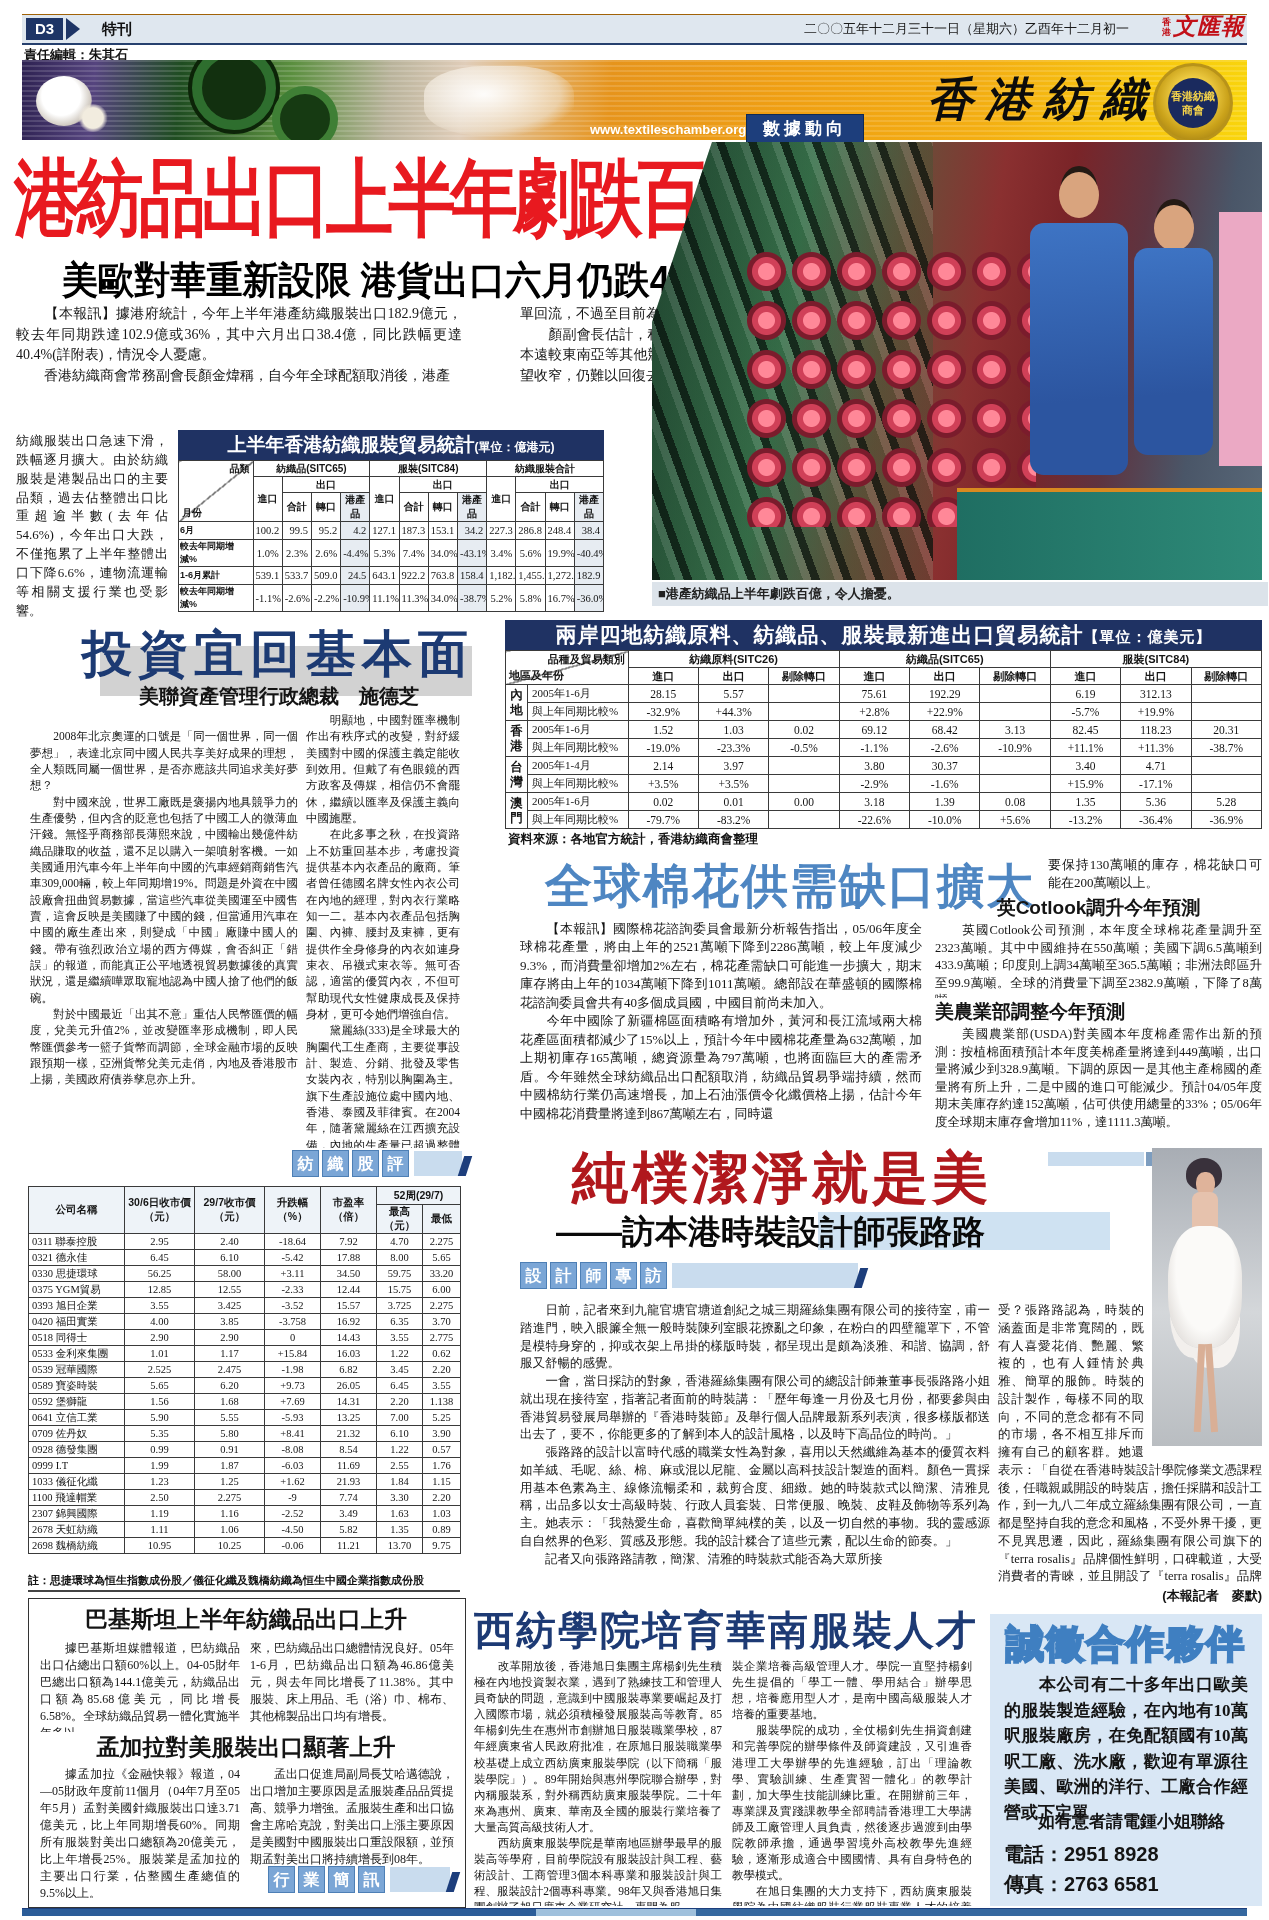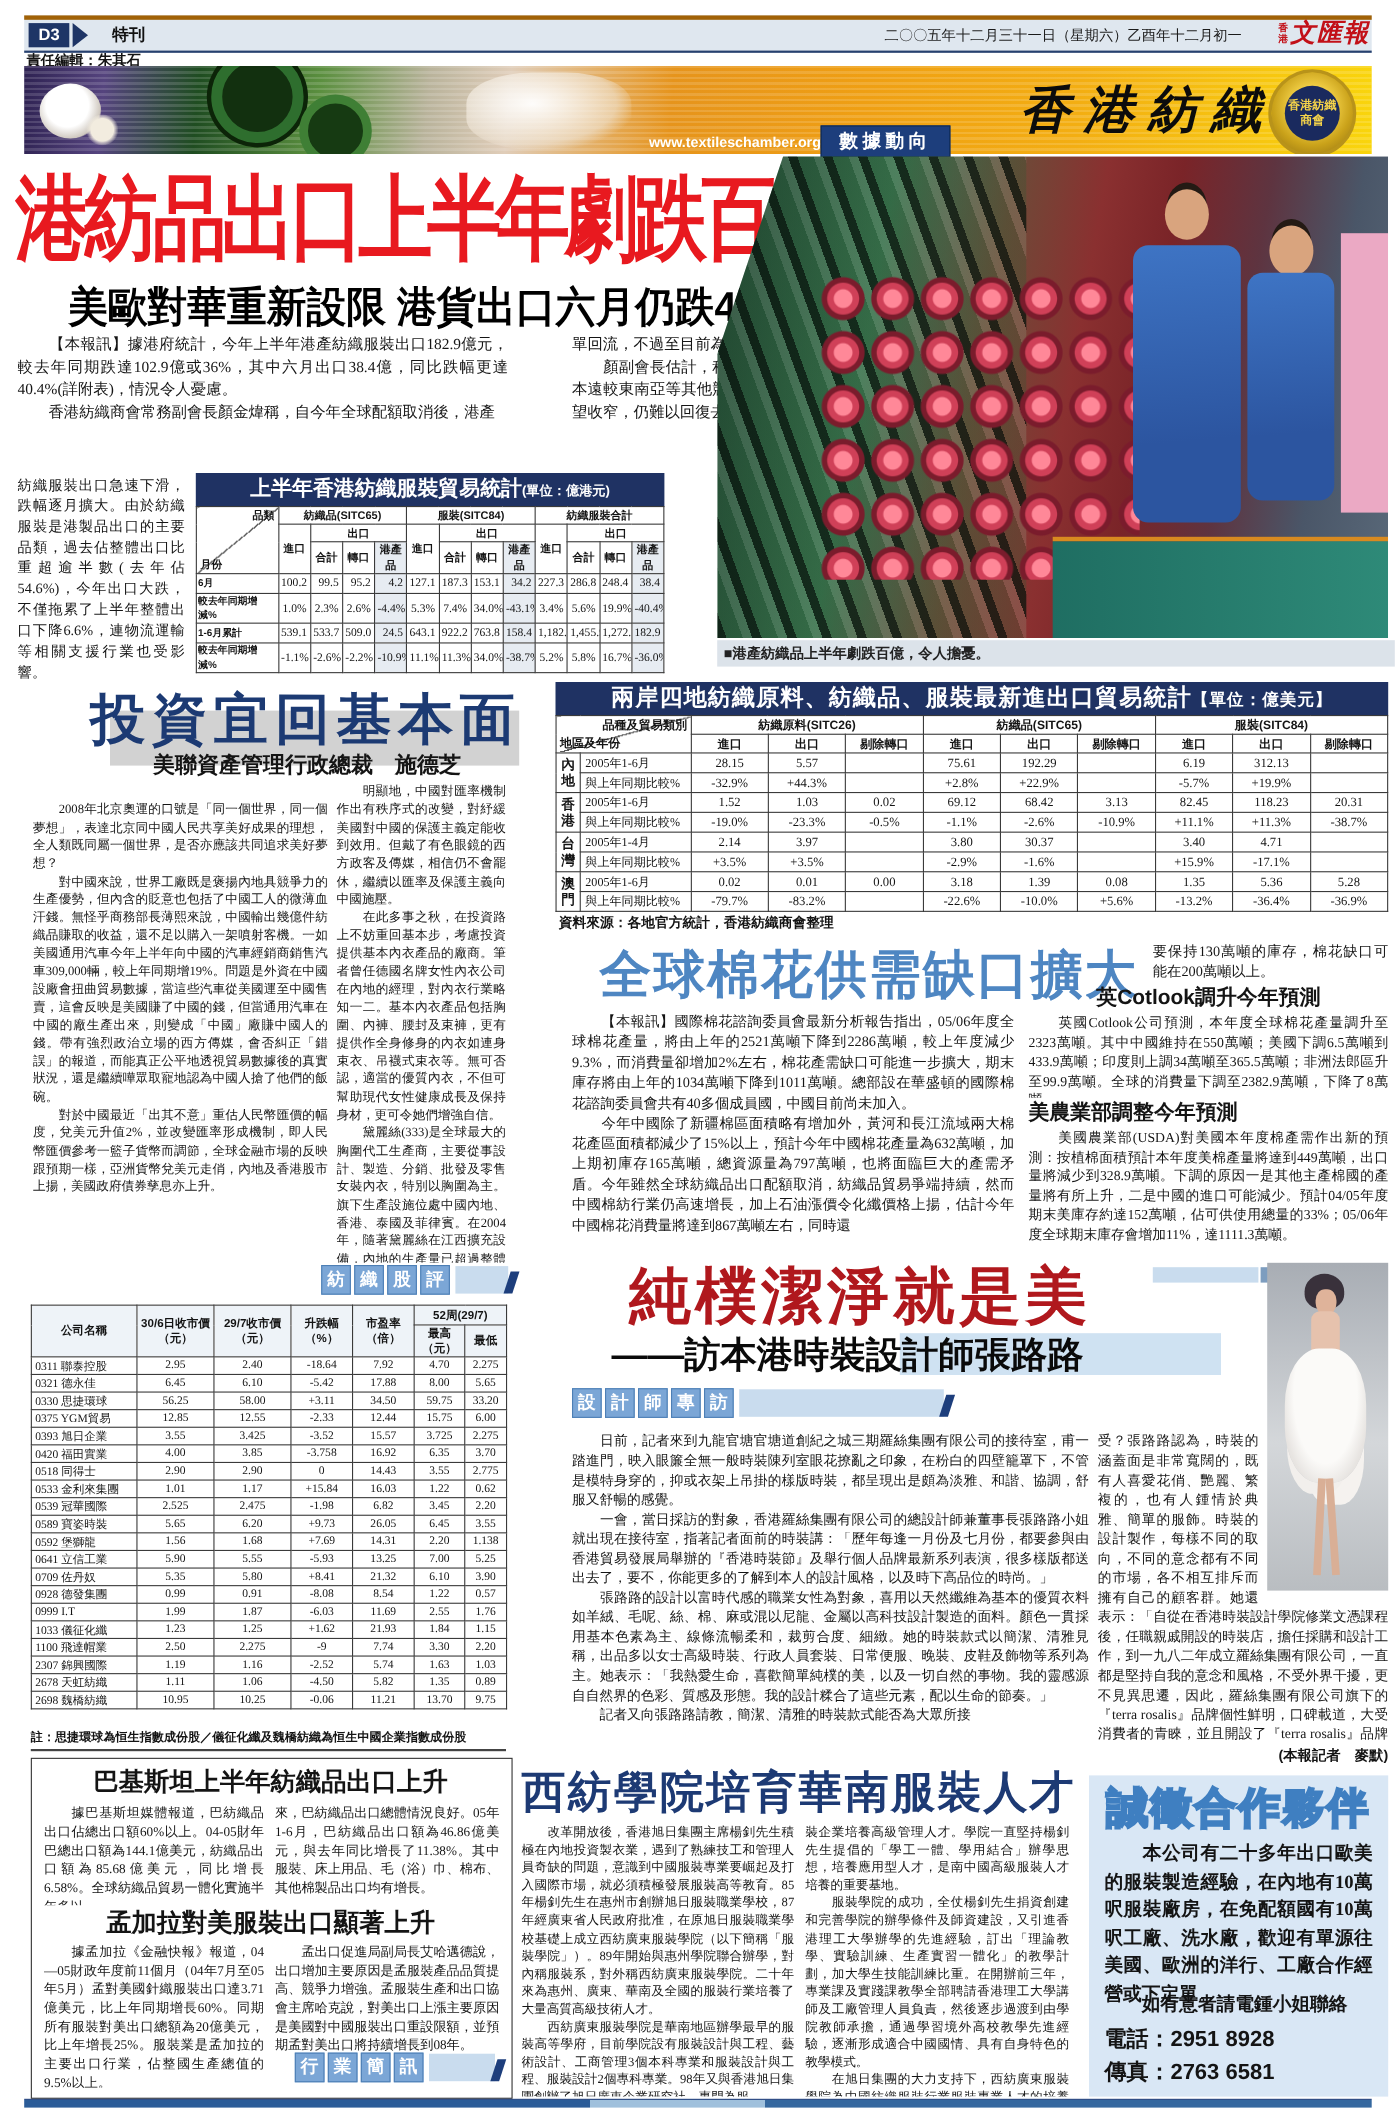--- a/index.html
+++ b/index.html
@@ -3,21 +3,21 @@
 <meta charset="utf-8">
 <style>
   html,body{margin:0;padding:0;background:#fff}
   body{width:1269px;height:1920px;position:relative;overflow:hidden;
        font-family:"Liberation Serif","DejaVu Serif",serif;color:#141414}
   .abs{position:absolute}
   .coltext{position:absolute;text-align:justify;white-space:pre-line;overflow:hidden;color:#151515;
            font-family:"Liberation Serif","DejaVu Serif",serif}
   
   #topstrip{left:22px;top:14px;width:1225px;height:28px;background:#dfe7ef;
-            border-top:4px solid #a16207;border-bottom:2px solid #26406e}
+            border-top:1px solid #a16207;border-bottom:2px solid #26406e}
   #d3box{position:absolute;left:4px;top:3px;background:#1e3566;color:#fff;
          font:700 15px/20px "Liberation Sans",sans-serif;padding:1px 9px}
   #d3arrow{position:absolute;left:44px;top:3px;width:0;height:0;
            border-top:11px solid transparent;border-bottom:11px solid transparent;border-left:14px solid #1e3566}
   #seclabel{position:absolute;left:80px;top:5px;font:700 15px/18px "Liberation Sans",sans-serif;color:#111}
   #dateline{position:absolute;right:118px;top:6px;font:500 13px/16px "Liberation Sans",sans-serif;color:#1a1a1a}
   #paperlogo{position:absolute;right:2px;top:-1px;display:flex;align-items:center}
   #paperlogo .hk{display:inline-block;width:11px;font:700 9px/10px "Liberation Sans",sans-serif;color:#c21018;word-break:break-all}
   #paperlogo .wwp{font:900 23px/26px "Liberation Serif",serif;font-style:italic;color:#c21018;letter-spacing:1px}
   #editorline{left:24px;top:47px;font:700 13px/16px "Liberation Sans",sans-serif}
@@ -731,21 +731,21 @@
           <td class="num">-9</td>
           <td class="num">7.74</td>
           <td class="num">3.30</td>
           <td class="num">2.20</td>
         </tr>
         <tr>
           <td class="sname">2307 錦興國際</td>
           <td class="num">1.19</td>
           <td class="num">1.16</td>
           <td class="num">-2.52</td>
-          <td class="num">5.74</td>
+          <td class="num">3.49</td>
           <td class="num">1.63</td>
           <td class="num">1.03</td>
         </tr>
         <tr>
           <td class="sname">2678 天虹紡織</td>
           <td class="num">1.11</td>
           <td class="num">1.06</td>
           <td class="num">-4.50</td>
           <td class="num">5.82</td>
           <td class="num">1.35</td>

